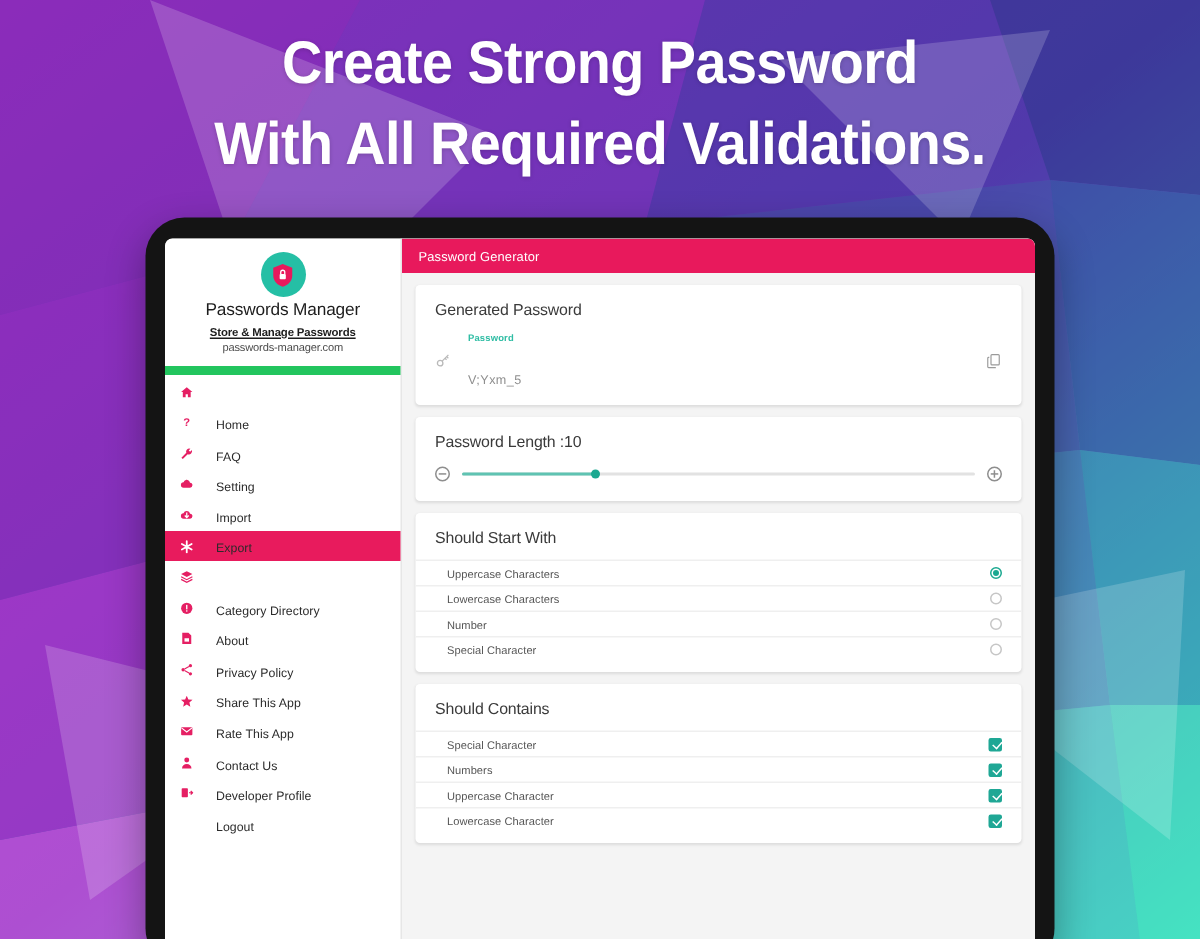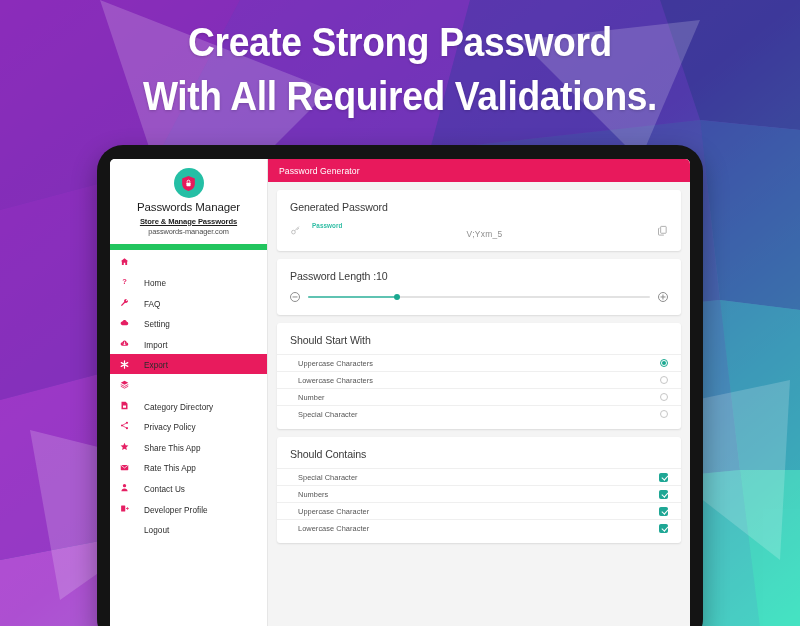--- a/index.html
+++ b/index.html
@@ -147,23 +147,22 @@
     padding: 1px 13px 12px;
   }
   .pw-key { color: #b9b9b9; flex: 0 0 16px; }
   .pw-key svg { display: block; }
   .pw-texts { flex: 1; margin-left: 6px; }
   .pw-label {
     font-size: 6.3px; color: #2fbda4; font-weight: bold;
     letter-spacing: 0.1px;
   }
   .pw-value {
-    font-size: 8.4px; color: #8e8e8e; margin-top: 0;
+    font-size: 8.4px; color: #8e8e8e; margin-top: 19px;
     letter-spacing: 0.3px;
-    text-align: center;
   }
   .copy-btn { color: #9a9a9a; cursor: pointer; flex: 0 0 11px; }
   .copy-btn svg { display: block; }
 
   
   .slider-row {
     display: flex; align-items: center;
     padding: 2px 13px 13px;
     gap: 8px;
   }
@@ -356,20 +355,30 @@
                 <path d="M12 2 22 7.2 12 12.4 2 7.2z"></path>
                 <path d="M2 12 12 17.2 22 12" stroke="currentColor" stroke-width="2.2" fill="none"></path>
                 <path d="M2 16.6 12 21.8 22 16.6" stroke="currentColor" stroke-width="2.2" fill="none"></path>
               </svg>
             </span>
             <span class="lbl">Category Directory</span>
           </div>
           <div class="nav-item">
             <span class="ico">
               <svg width="9" height="9" viewBox="0 0 24 24" fill="currentColor">
+                <circle cx="12" cy="12" r="10"></circle>
+                <rect x="10.8" y="6" width="2.4" height="8" fill="#ffffff"></rect>
+                <rect x="10.8" y="15.6" width="2.4" height="2.4" fill="#ffffff"></rect>
+              </svg>
+            </span>
+            <span class="lbl">About</span>
+          </div>
+          <div class="nav-item">
+            <span class="ico">
+              <svg width="9" height="9" viewBox="0 0 24 24" fill="currentColor">
                 <path d="M4 2h11l5 5v15H4z"></path>
                 <rect x="8" y="12" width="8" height="6" fill="#ffffff"></rect>
               </svg>
             </span>
             <span class="lbl">Privacy Policy</span>
           </div>
           <div class="nav-item">
             <span class="ico">
               <svg width="9" height="9" viewBox="0 0 24 24" fill="currentColor">
                 <circle cx="18.5" cy="4.8" r="2.9"></circle>

